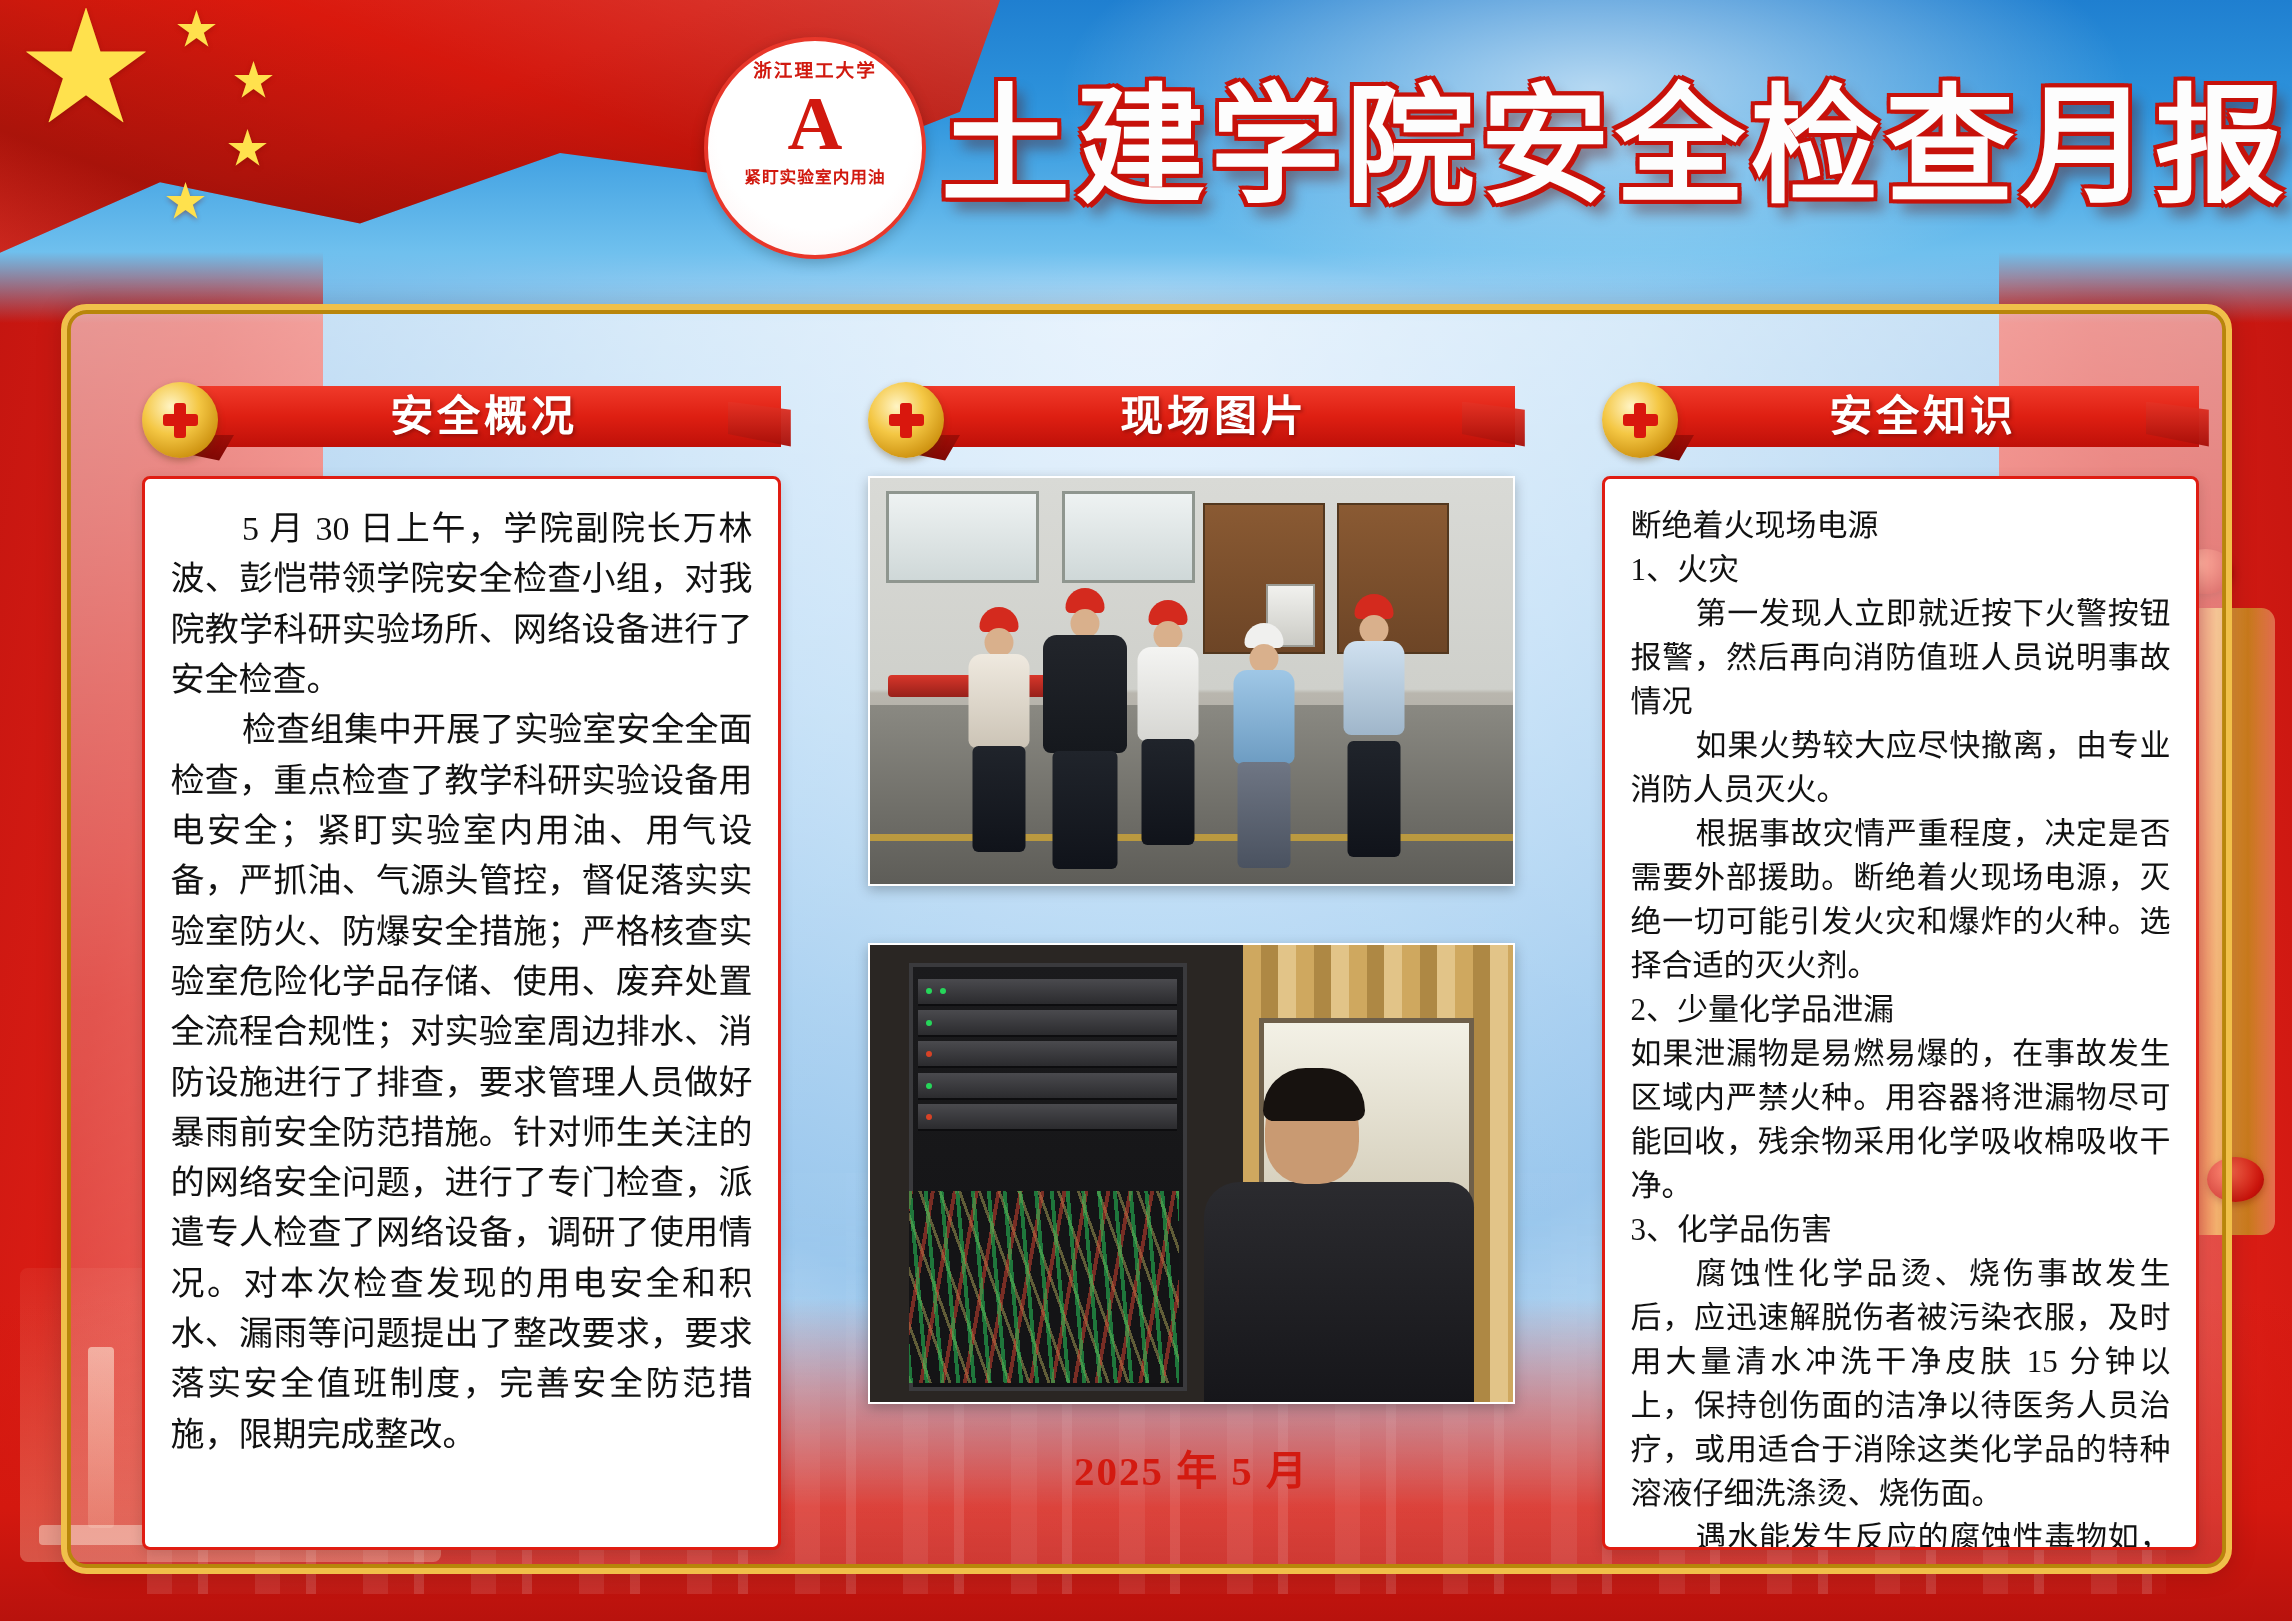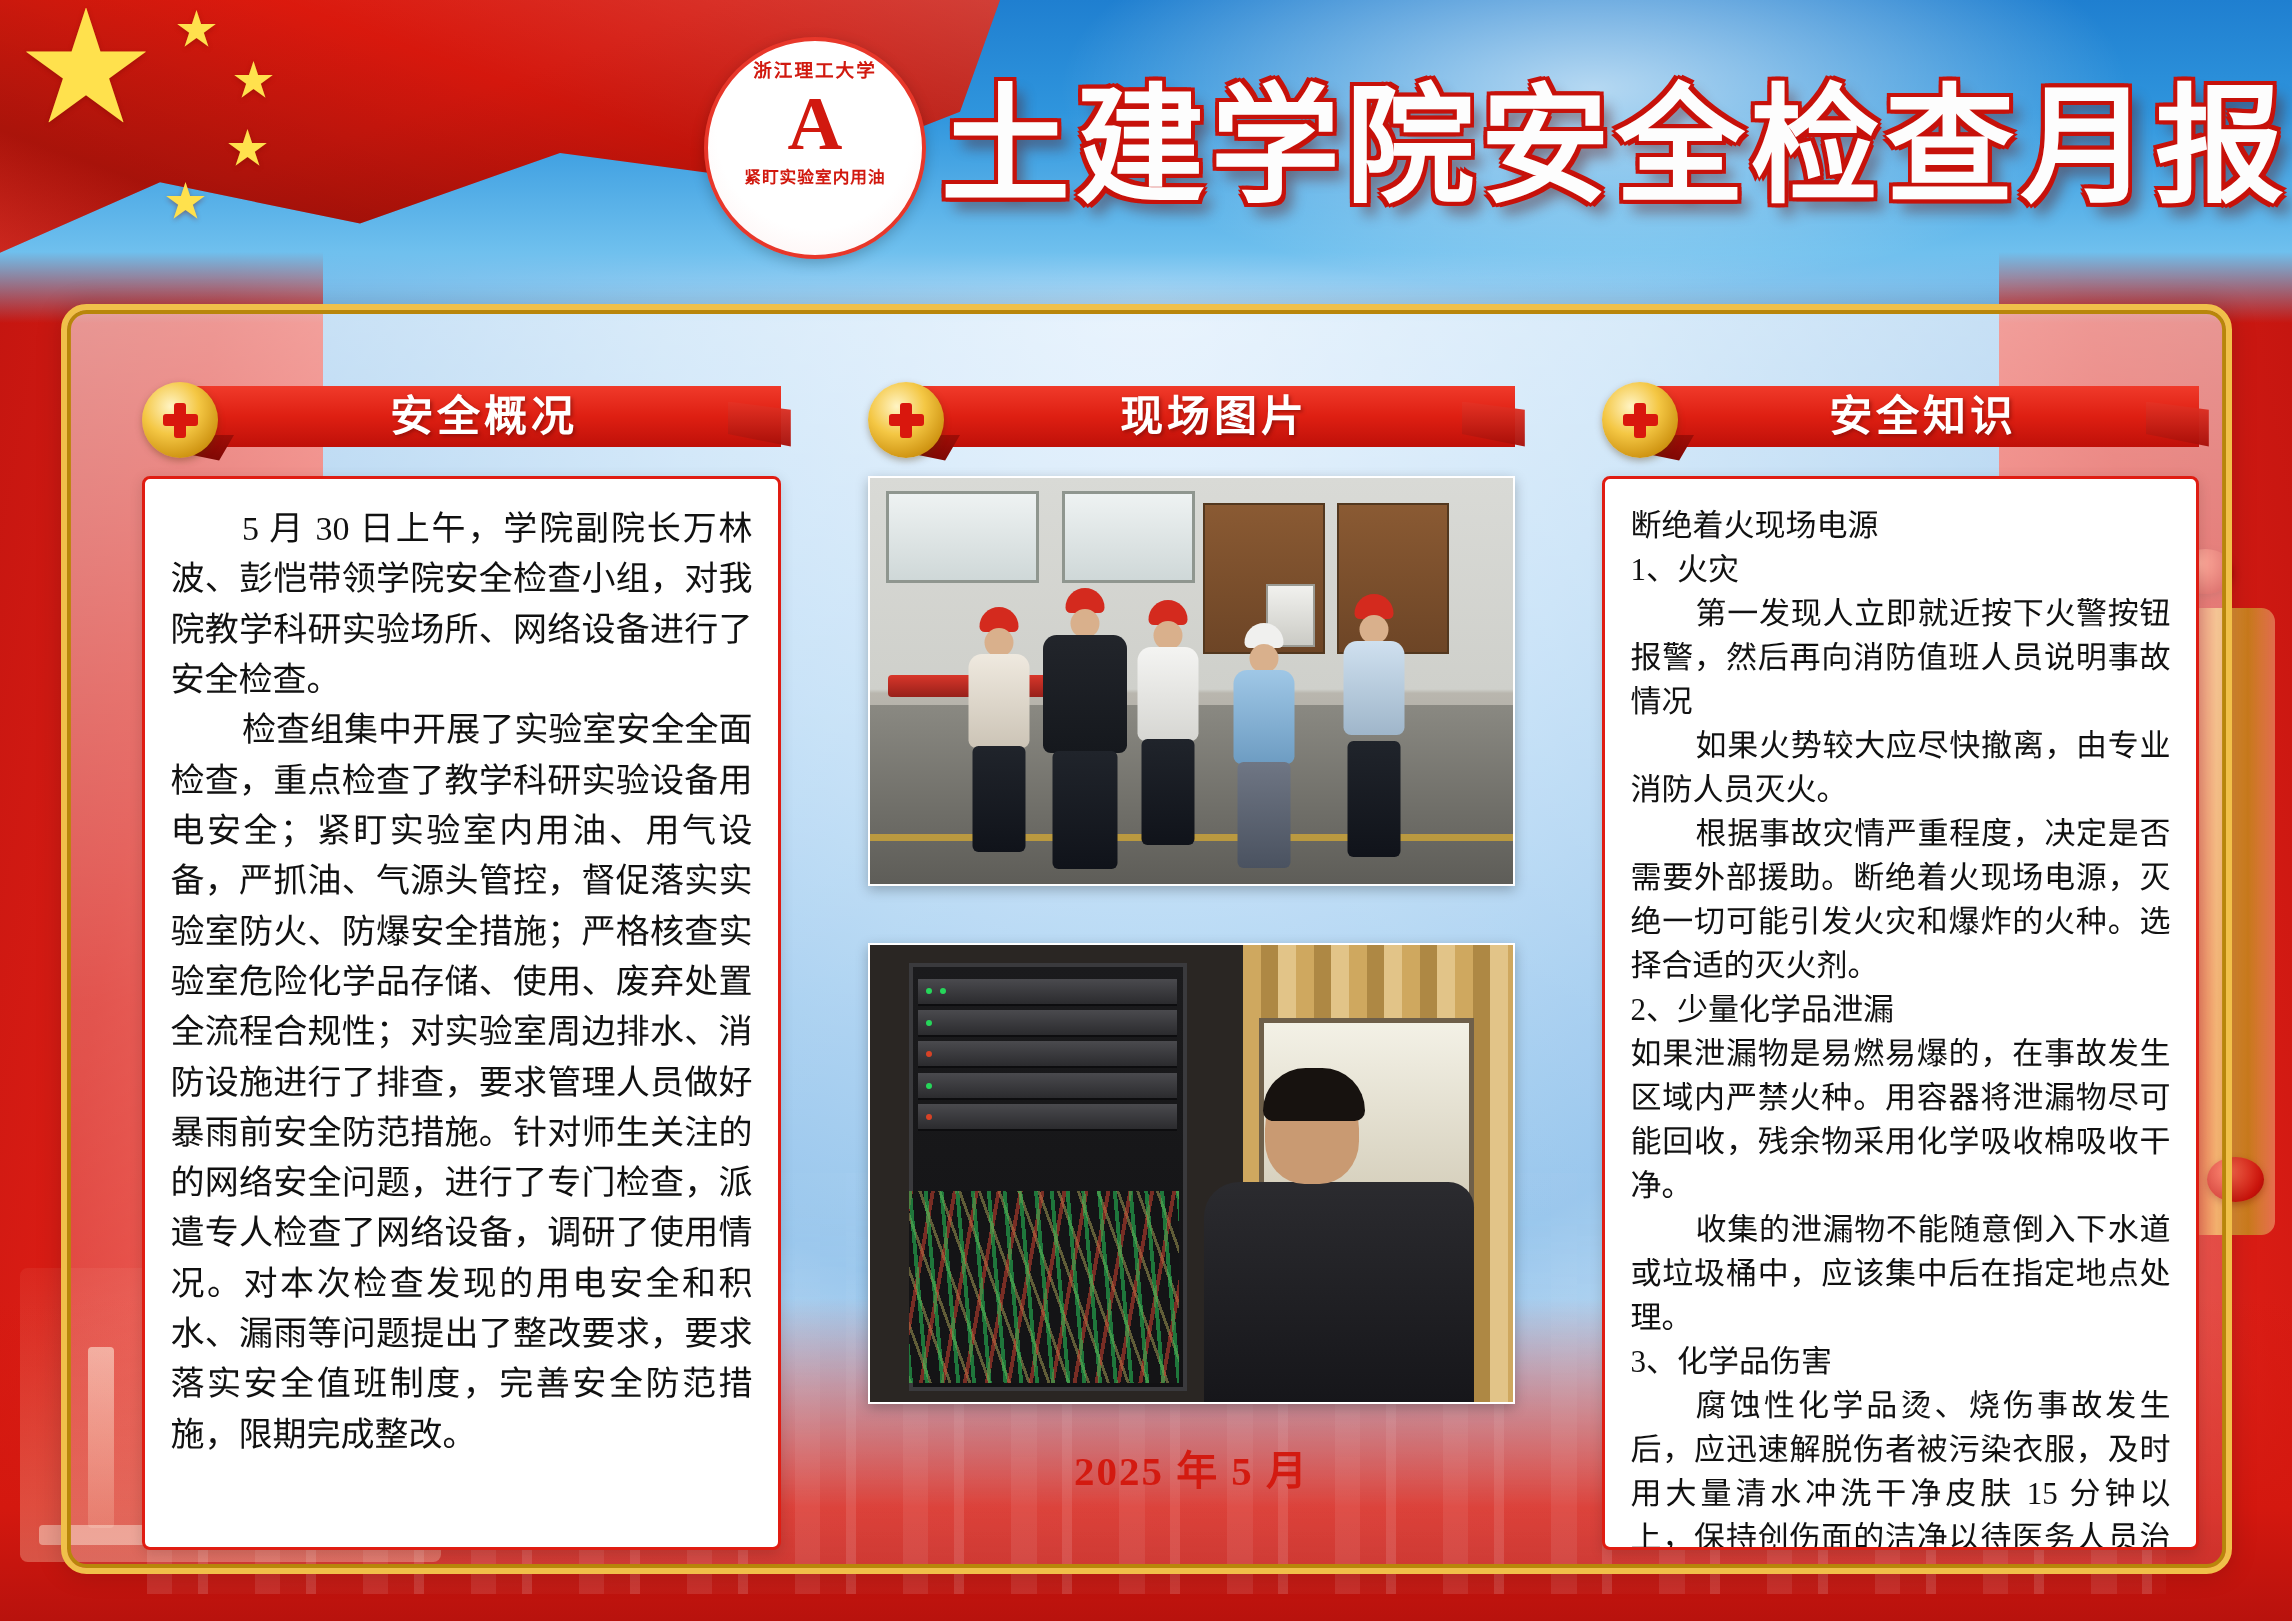--- a/index.html
+++ b/index.html
@@ -602,21 +602,20 @@
       <div class="panel panel-right">
         <p class="head">断绝着火现场电源</p>
 
         <p class="item">1、火灾</p>
         <p class="body">第一发现人立即就近按下火警按钮报警，然后再向消防值班人员说明事故情况</p>
         <p class="body">如果火势较大应尽快撤离，由专业消防人员灭火。</p>
         <p class="body">根据事故灾情严重程度，决定是否需要外部援助。断绝着火现场电源，灭绝一切可能引发火灾和爆炸的火种。选择合适的灭火剂。</p>
 
         <p class="item">2、少量化学品泄漏</p>
         <p class="flush">如果泄漏物是易燃易爆的，在事故发生区域内严禁火种。用容器将泄漏物尽可能回收，残余物采用化学吸收棉吸收干净。</p>
-        <p class="body">收集的泄漏物不能随意倒入下水道或垃圾桶中，应该集中后在指定地点处理。</p>
 
         <p class="item">3、化学品伤害</p>
         <p class="body">腐蚀性化学品烫、烧伤事故发生后，应迅速解脱伤者被污染衣服，及时用大量清水冲洗干净皮肤 15 分钟以上，保持创伤面的洁净以待医务人员治疗，或用适合于消除这类化学品的特种溶液仔细洗涤烫、烧伤面。</p>
         <p class="body">遇水能发生反应的腐蚀性毒物如，则先用干布或棉花抹去毒物，再用大量水冲洗。</p>
       </div>
     </div>
 
   </div>
 </div>
 

